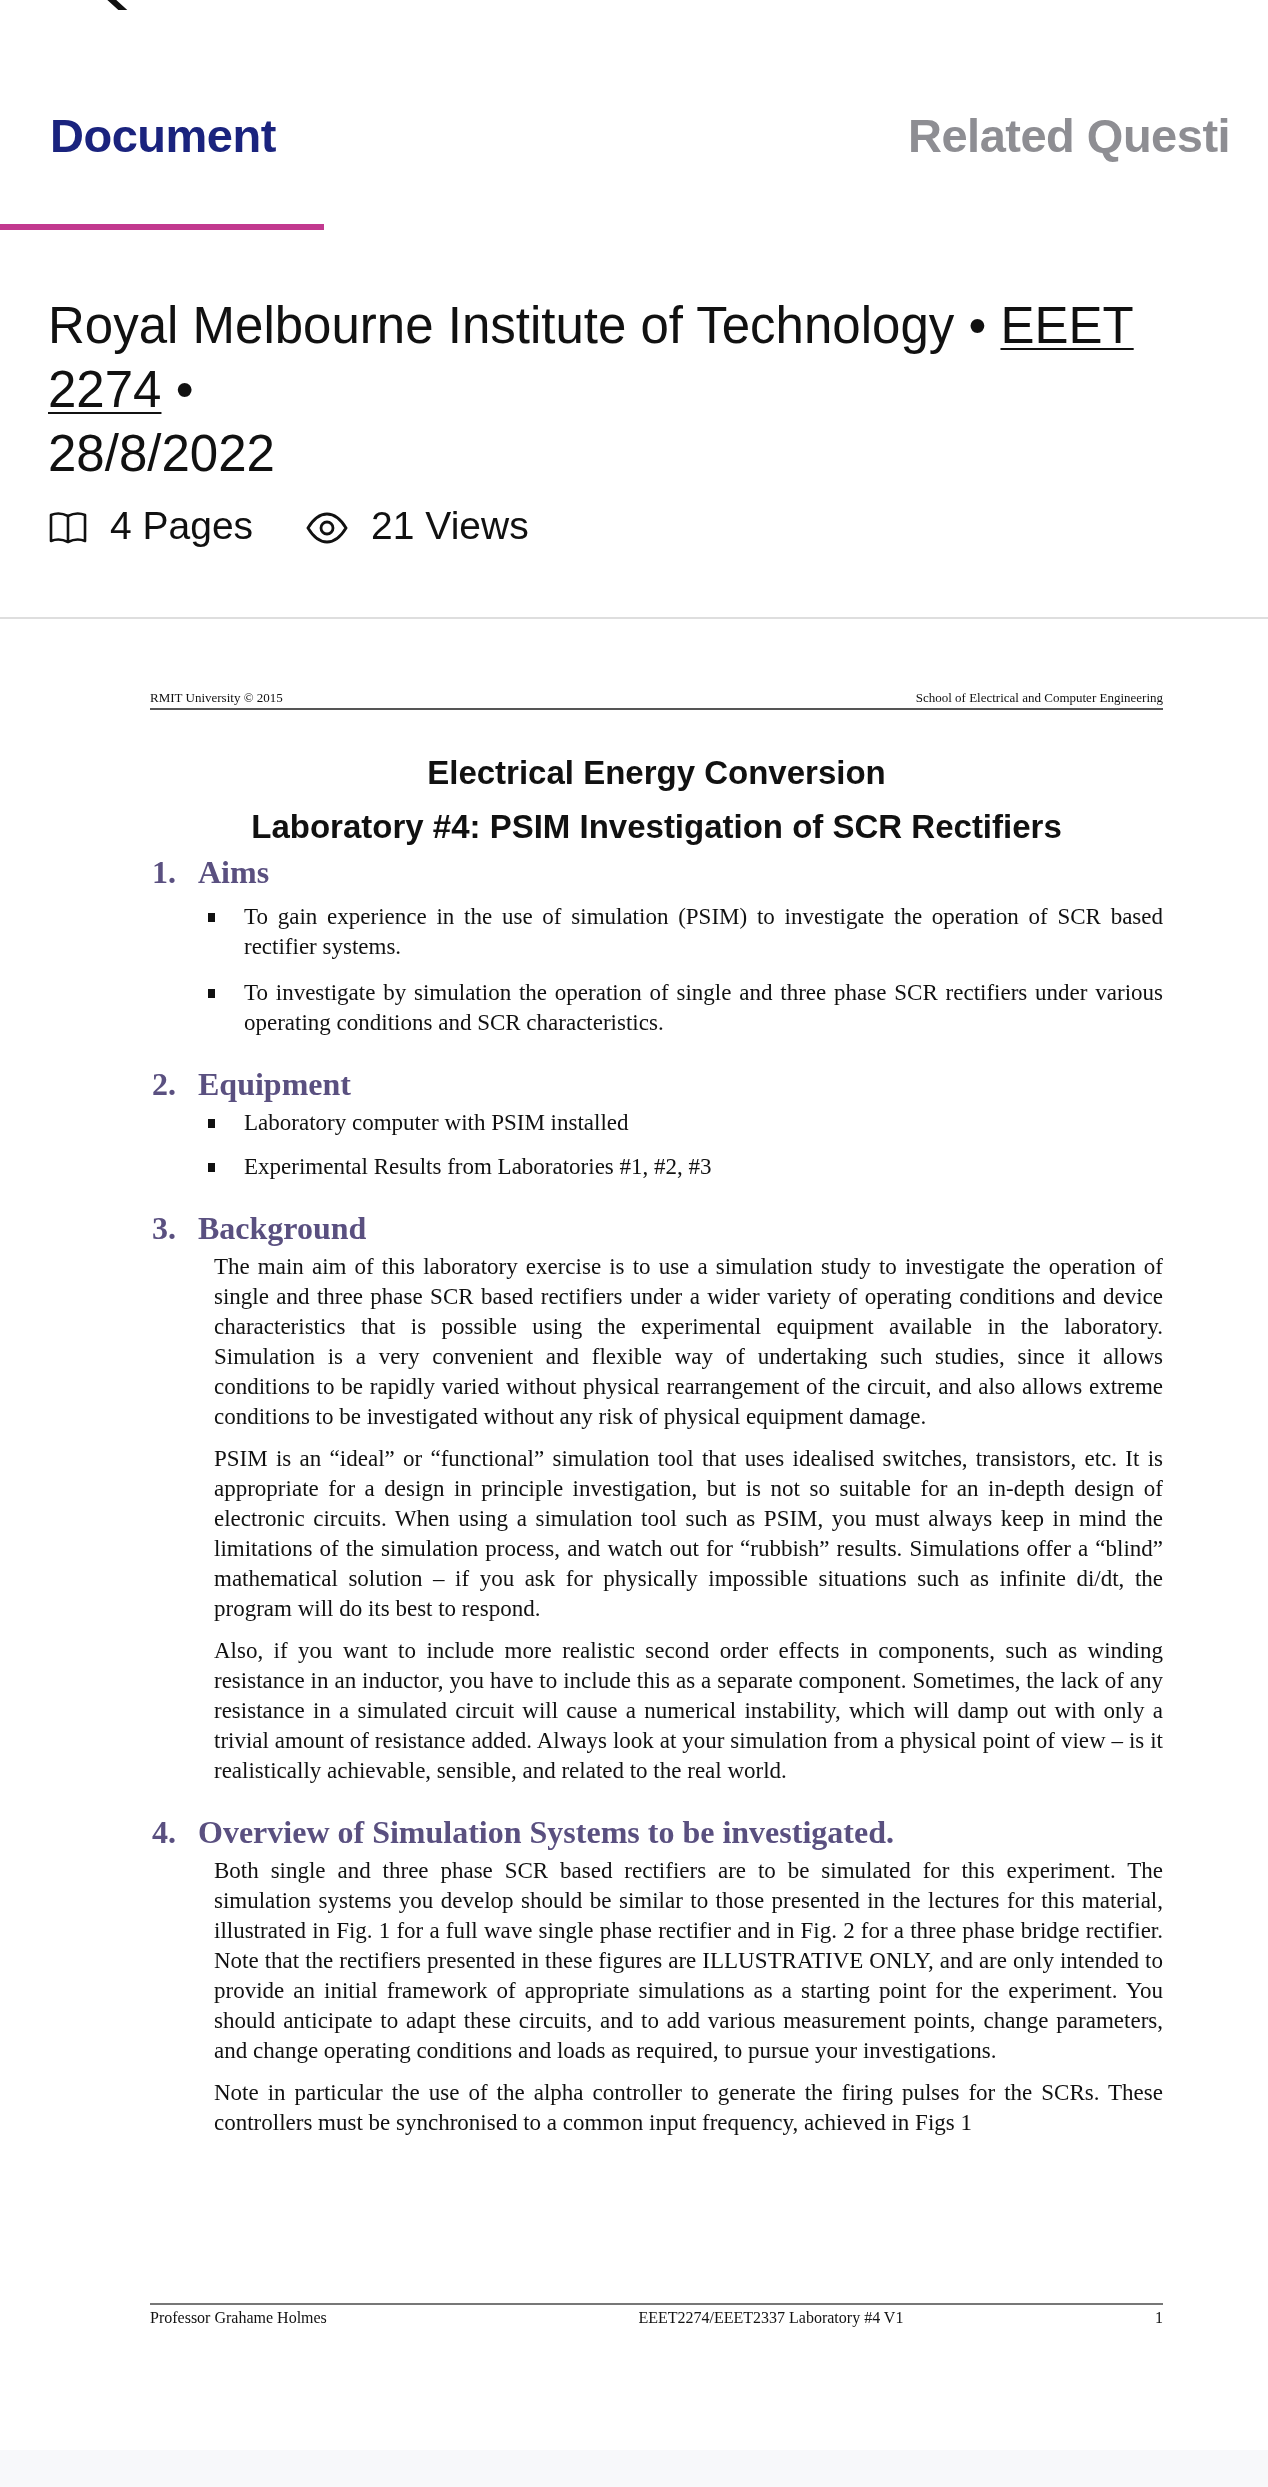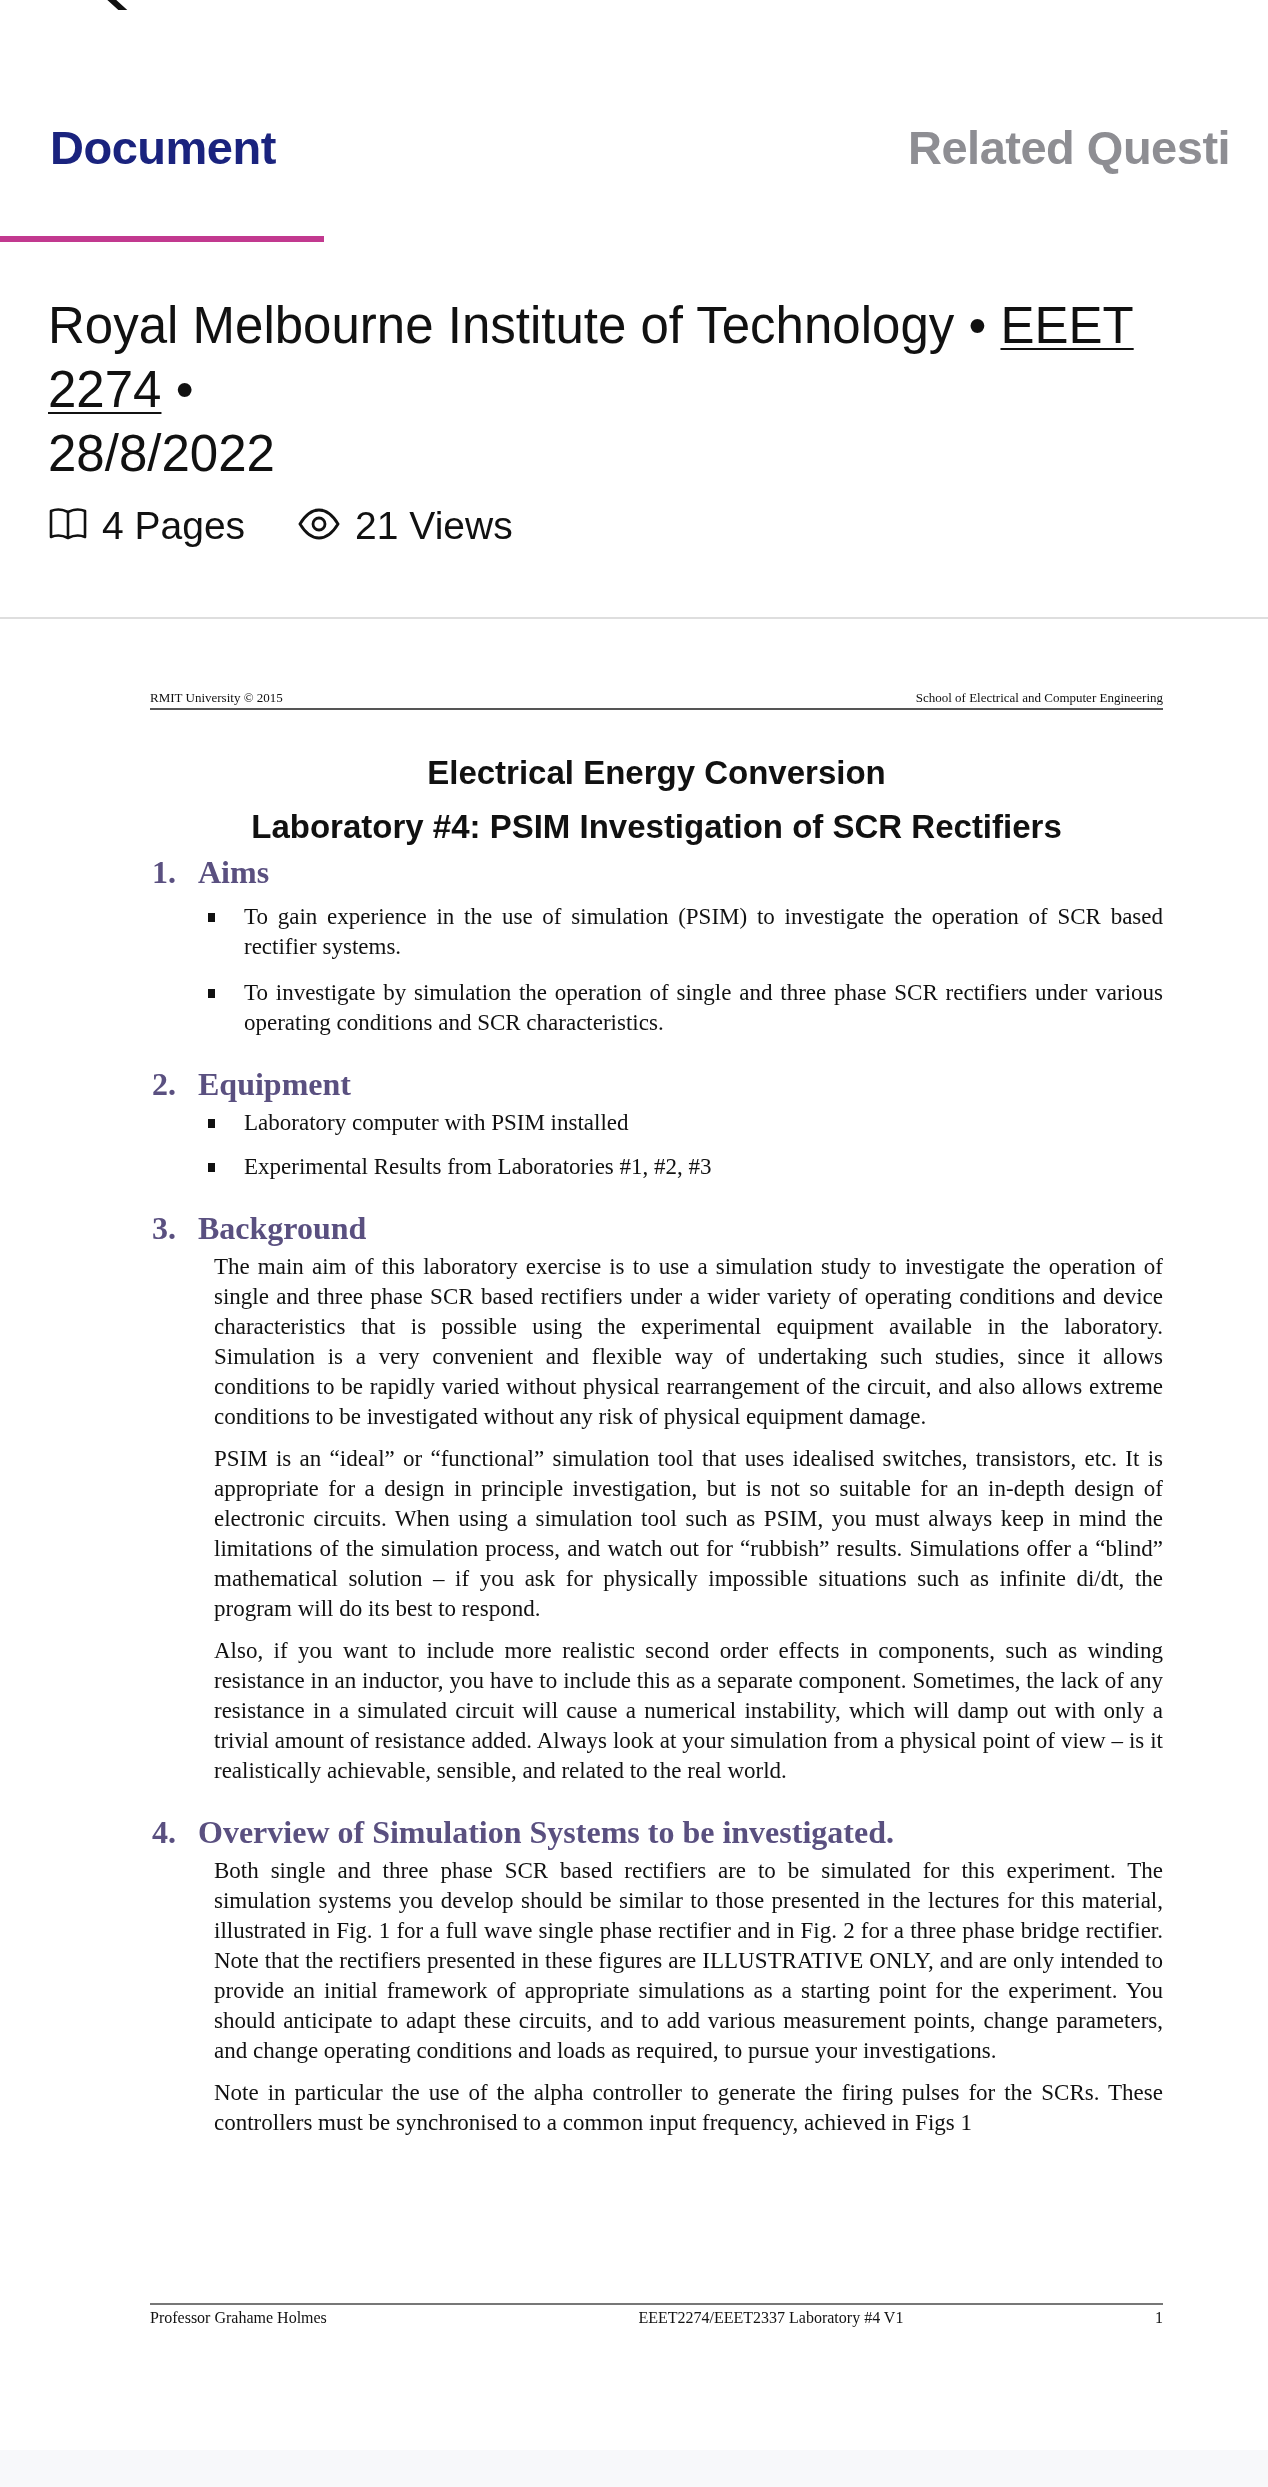--- a/index.html
+++ b/index.html
@@ -1,31 +1,31 @@
 <!DOCTYPE html>
 <html><head>
 <meta charset="utf-8">
 <style>
   * { box-sizing: border-box; margin: 0; padding: 0; }
   html, body { width: 1268px; height: 2487px; background: #ffffff; overflow: hidden; }
   body { position: relative; font-family: "Liberation Sans", "DejaVu Sans", sans-serif; color: #111; }
 
   .back-arrow { position: absolute; left: 95px; top: -30px; width: 50px; height: 40px; }
 
-  .tabs { position: absolute; left: 0; top: 112px; width: 1228px; height: 130px; white-space: nowrap; overflow: hidden; }
+  .tabs { position: absolute; left: 0; top: 100px; width: 1228px; height: 130px; white-space: nowrap; overflow: hidden; }
   .tab { position: absolute; top: 8px; font-size: 47px; font-weight: 700; letter-spacing: -0.5px; color: #8e8e93; cursor: pointer; }
   .tab.active { color: #1a237e; }
   .tab-indicator { position: absolute; left: 0; top: 124px; width: 324px; height: 6px; background: #c2398f; }
 
   .meta { position: absolute; left: 48px; top: 292px; width: 1200px; }
   .doc-title { font-size: 45px; line-height: 60px; color: #111; letter-spacing: -0.3px; }
   .doc-sub { font-size: 51px; line-height: 64px; color: #111; margin-top: 2px; }
   .doc-sub a { color: #111; text-decoration: underline; text-underline-offset: 5px; text-decoration-thickness: 2px; }
   .stats { display: flex; align-items: center; margin-top: 12px; font-size: 39px; height: 56px; }
-  .stat { display: flex; align-items: flex-start; margin-right: 52px; }
+  .stat { display: flex; align-items: flex-end; margin-right: 52px; gap: 8px; }
   .stat svg { margin-right: 14px; }
 
   .divider { position: absolute; left: 0; top: 617px; width: 1268px; height: 2px; background: #dedede; }
 
   .page { position: absolute; left: 150px; top: 690px; width: 1013px; font-family: "Liberation Serif", "DejaVu Serif", serif; color: #111; }
   .page-header { display: flex; justify-content: space-between; font-size: 13px; padding-bottom: 2px; border-bottom: 2px solid #555; }
   .doc-h1 { font-family: "Liberation Sans", sans-serif; font-weight: 700; font-size: 33px; text-align: center; line-height: 54px; }
   .doc-h1.first { margin-top: 36px; text-align: center; }
   .sec { font-weight: 700; font-size: 32px; color: #5a5080; margin-left: 2px; line-height: 40px; }
   .sec .num { display: inline-block; width: 46px; }

